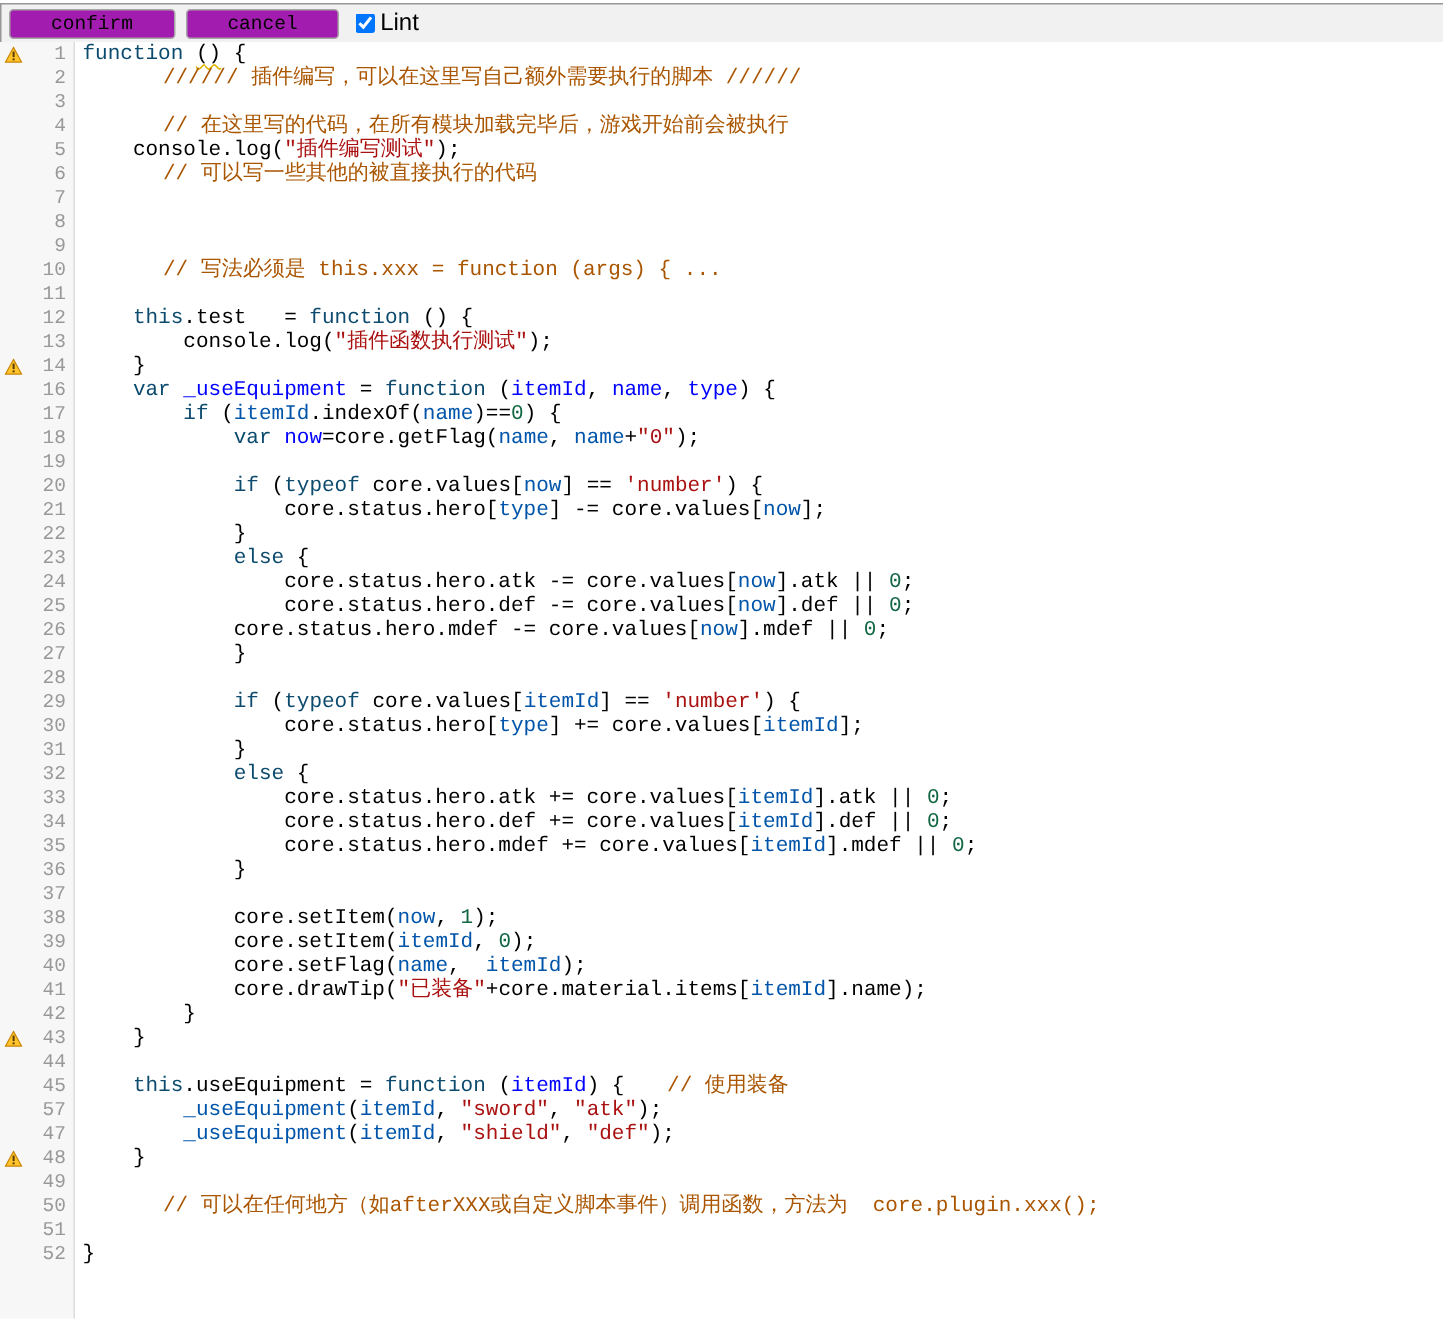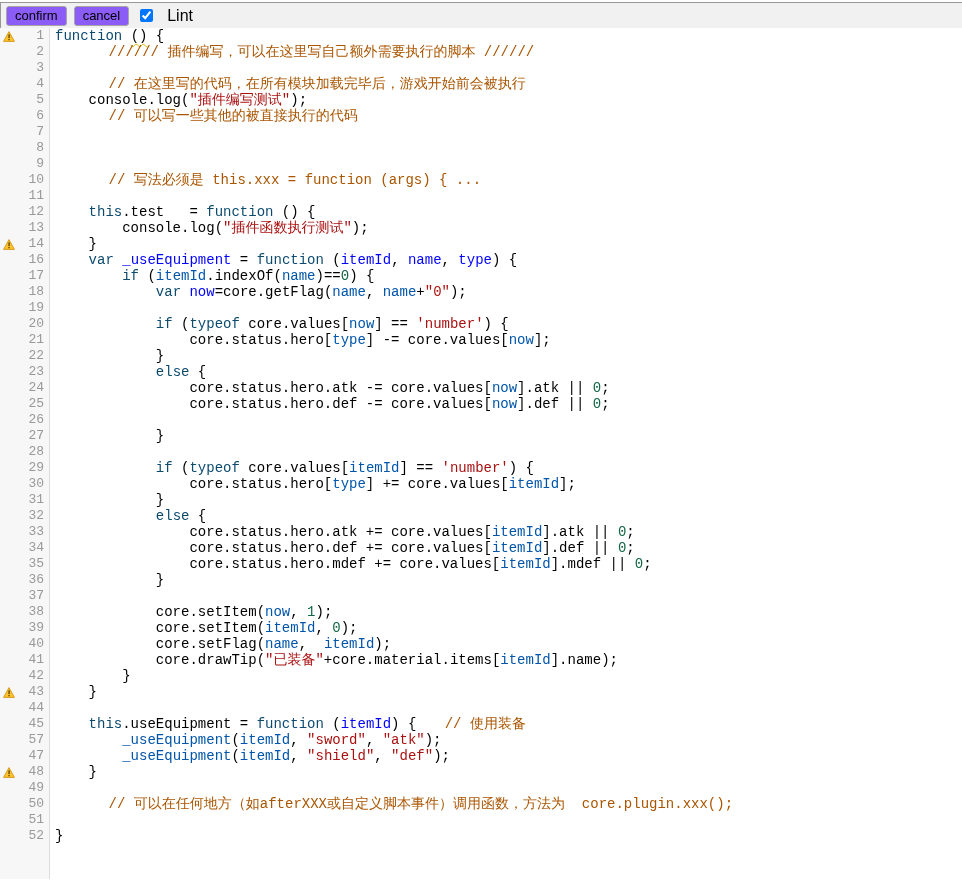--- a/index.html
+++ b/index.html
@@ -8,29 +8,29 @@
   .toolbar{
     background:#f1f1f1;
     border-top:1px solid #979797;
     border-left:1px solid #979797;
     height:26px;
     display:flex;align-items:center;gap:7px;
     padding:0 5px;
     box-sizing:border-box;
   }
   .tb-btn{
-    font-family:Liberation Sans, sans-serif;
+    font-family:Liberation Mono, monospace;
     font-size:13px;color:#000;
-    background:#8b5cf6;
+    background:#a21caf;
     border:1px solid #a6a6a6;
     border-radius:3px;
-    padding:2px 8px;
+    padding:2px 27px;
     line-height:14px;
   }
-  .lint-wrap{display:flex;align-items:center;gap:14px;margin-left:4px;justify-content:flex-end;}
+  .lint-wrap{display:flex;align-items:center;gap:3px;margin-left:4px;justify-content:flex-end;}
   .lint-wrap input{width:13px;height:13px;margin:0;}
   .lint-label{font-size:16px;color:#000;}
 
   .editor{
     position:relative;
     min-height:851px;
     font-family:"Liberation Mono","DejaVu Sans Mono",monospace;
     font-size:14px;line-height:16px;
     background:#fff;
   }
@@ -207,20 +207,21 @@
         <span class="lcode"><span class="pl">                core.status.hero.atk -= core.values[</span><span class="var2">now</span><span class="pl">].atk || </span><span class="num">0</span><span class="pl">;</span></span>
       </div>
       <div class="line">
         <span class="marker"></span>
         <span class="lnum">25</span>
         <span class="lcode"><span class="pl">                core.status.hero.def -= core.values[</span><span class="var2">now</span><span class="pl">].def || </span><span class="num">0</span><span class="pl">;</span></span>
       </div>
       <div class="line">
         <span class="marker"></span>
         <span class="lnum">26</span>
+        <span class="lcode"><span class="pl">            core.status.hero.mdef -= core.values[</span><span class="var2">now</span><span class="pl">].mdef || </span><span class="num">0</span><span class="pl">;</span></span>
       </div>
       <div class="line">
         <span class="marker"></span>
         <span class="lnum">27</span>
         <span class="lcode"><span class="pl">            }</span></span>
       </div>
       <div class="line">
         <span class="marker"></span>
         <span class="lnum">28</span>
         <span class="lcode"></span>

